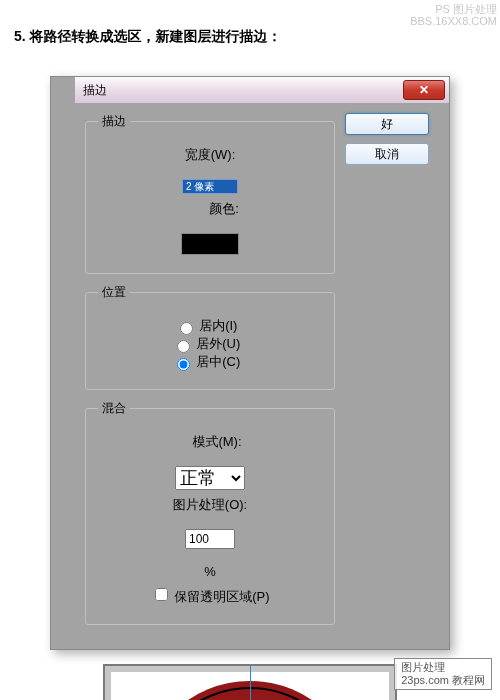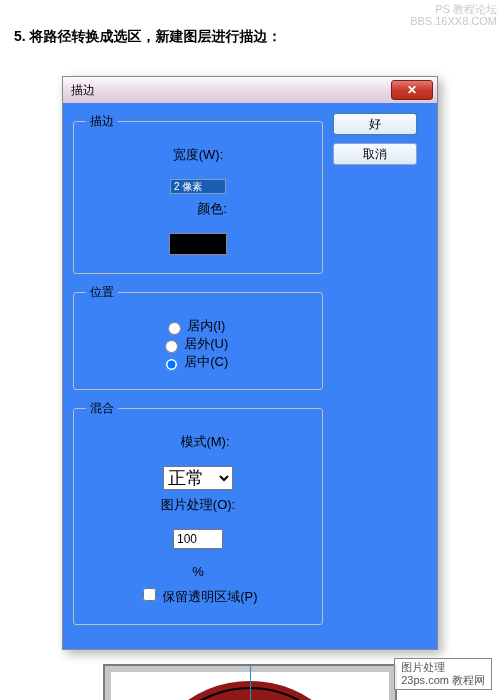--- a/index.html
+++ b/index.html
@@ -27,21 +27,22 @@
   }
   .dialog-wrap {
     display: flex;
     justify-content: center;
     margin-top: 30px;
   }
   .dialog {
     width: 374px;
     border: 1px solid #8a8a8a;
     box-shadow: 4px 4px 10px rgba(0,0,0,0.3);
-    background: #3b82f6;
+    background: #a3a3a3;
+    padding-left: 24px;
   }
   .titlebar {
     height: 26px;
     background: linear-gradient(to bottom, #fdfbfd, #e9dce8 50%, #dcc8da);
     display: flex;
     align-items: center;
     padding: 0 4px 0 8px;
     font-size: 12px;
     position: relative;
   }
@@ -170,21 +171,21 @@
     font-size: 11px;
     color: #555;
     padding: 2px 6px;
     line-height: 1.2;
   }
 </style>
 </head>
 <body>
 
 <div class="watermark-tr">
-  <div>PS 教程论坛</div>
+  <div>PS 图片处理</div>
   <div>BBS.16XX8.COM</div>
 </div>
 
 <div class="top-instruction">
   <span>5.</span>
   <span>将路径转换成选区，新建图层进行描边：</span>
 </div>
 
 <div class="dialog-wrap">
   <div class="dialog">

